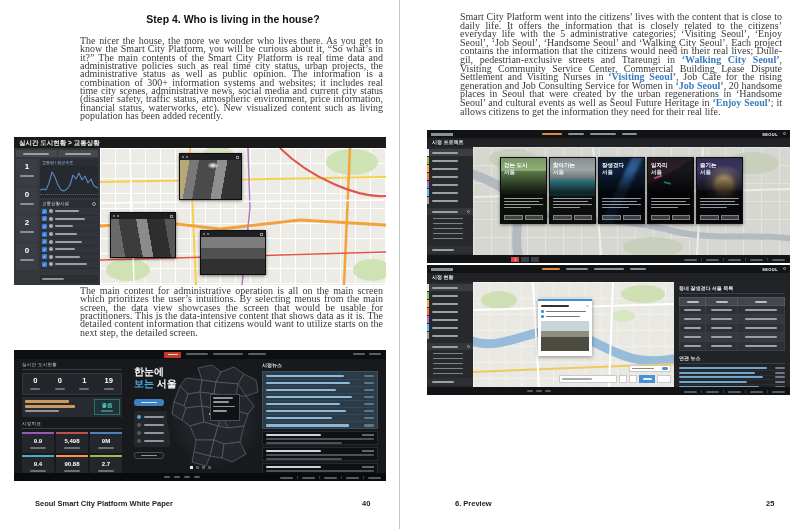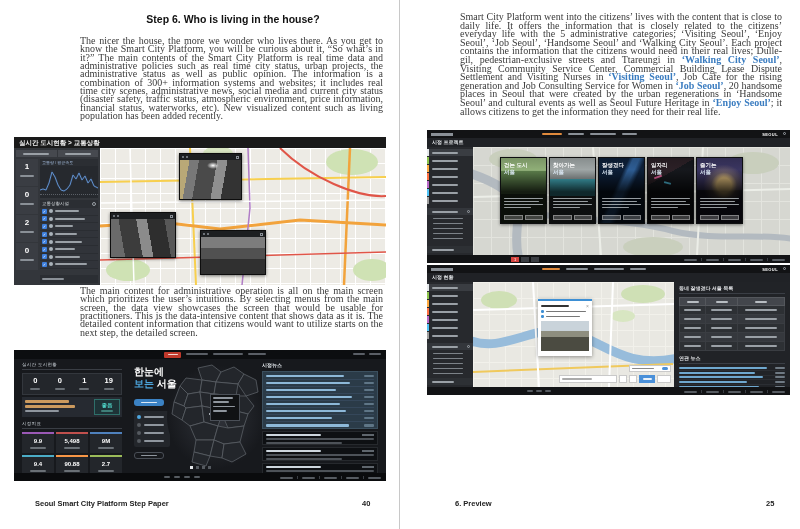--- a/index.html
+++ b/index.html
@@ -250,21 +250,21 @@
   #d4 .news-row:nth-child(7) .t{width:74px;} #d4 .news-row:nth-child(8) .t{width:58px;}
   #d4 .botmid{position:absolute;left:100px;top:3px;display:flex;gap:3px;}
   #d4 .botmid .b{width:6px;height:2px;background:#565b61;}
 </style>
 </head>
 <body>
 
 <div class="sheet">
 
   <div>
-    <div class="step-heading">Step 6. Who is living in the house?</div>
+    <div class="step-heading">Step 4. Who is living in the house?</div>
     <div class="para" id="para1">The nicer the house, the more we wonder who lives there. As you get to know the Smart City Platform, you will be curious about it, “So what’s in it?” The main contents of the Smart City Platform is real time data and administrative policies such as real time city status, urban projects, the administrative status as well as public opinion. The information is a combination of 300+ information systems and websites; it includes real time city scenes, administrative news, social media and current city status (disaster safety, traffic status, atmospheric environment, price information, financial status, waterworks, etc). New visualized content such as living population has been added recently.</div>
 
     <div class="dash" id="d1">
       <div class="hdr">실시간 도시현황 &gt; 교통상황</div>
       <div class="side">
         <div class="tabs">
           <div>
               <span class="b"></span>
             </div>
           <div>
@@ -619,21 +619,21 @@
             <span class="sep"></span>
             <span class="b"></span>
             <span class="sep"></span>
             <span class="b"></span>
             <span class="sep"></span>
             <span class="b"></span>
           </div>
       </div>
     </div>
 
-    <div class="footer-text" style="left:35px">Seoul Smart City Platform Step Paper</div>
+    <div class="footer-text" style="left:35px">Seoul Smart City Platform White Paper</div>
     <div class="pagenum" style="left:362px">40</div>
   </div>
 
   <div class="divider"></div>
 
   <div>
     <div class="para" id="para3">Smart City Platform went into the citizens’ lives with the content that is close to daily life. It offers the information that is closely related to the citizens’ everyday life with the 5 administrative categories; ‘Visiting Seoul’, ‘Enjoy Seoul’, ‘Job Seoul’, ‘Handsome Seoul’ and ‘Walking City Seoul’. Each project contains the information that the citizens would need in their real lives; Dulle-gil, pedestrian-exclusive streets and Ttareungi in <span class="link">‘Walking City Seoul’</span>, Visiting Community Service Center, Commercial Building Lease Dispute Settlement and Visiting Nurses in <span class="link">‘Visiting Seoul’</span>, Job Cafe for the rising generation and Job Consulting Service for Women in <span class="link">‘Job Seoul’</span>, 20 handsome places in Seoul that were created by the urban regenerations in ‘Handsome Seoul’ and cultural events as well as Seoul Future Heritage in <span class="link">‘Enjoy Seoul’</span>; it allows citizens to get the information they need for their real life.</div>
 
     <div class="dash" id="d3">
       <div class="snav">

